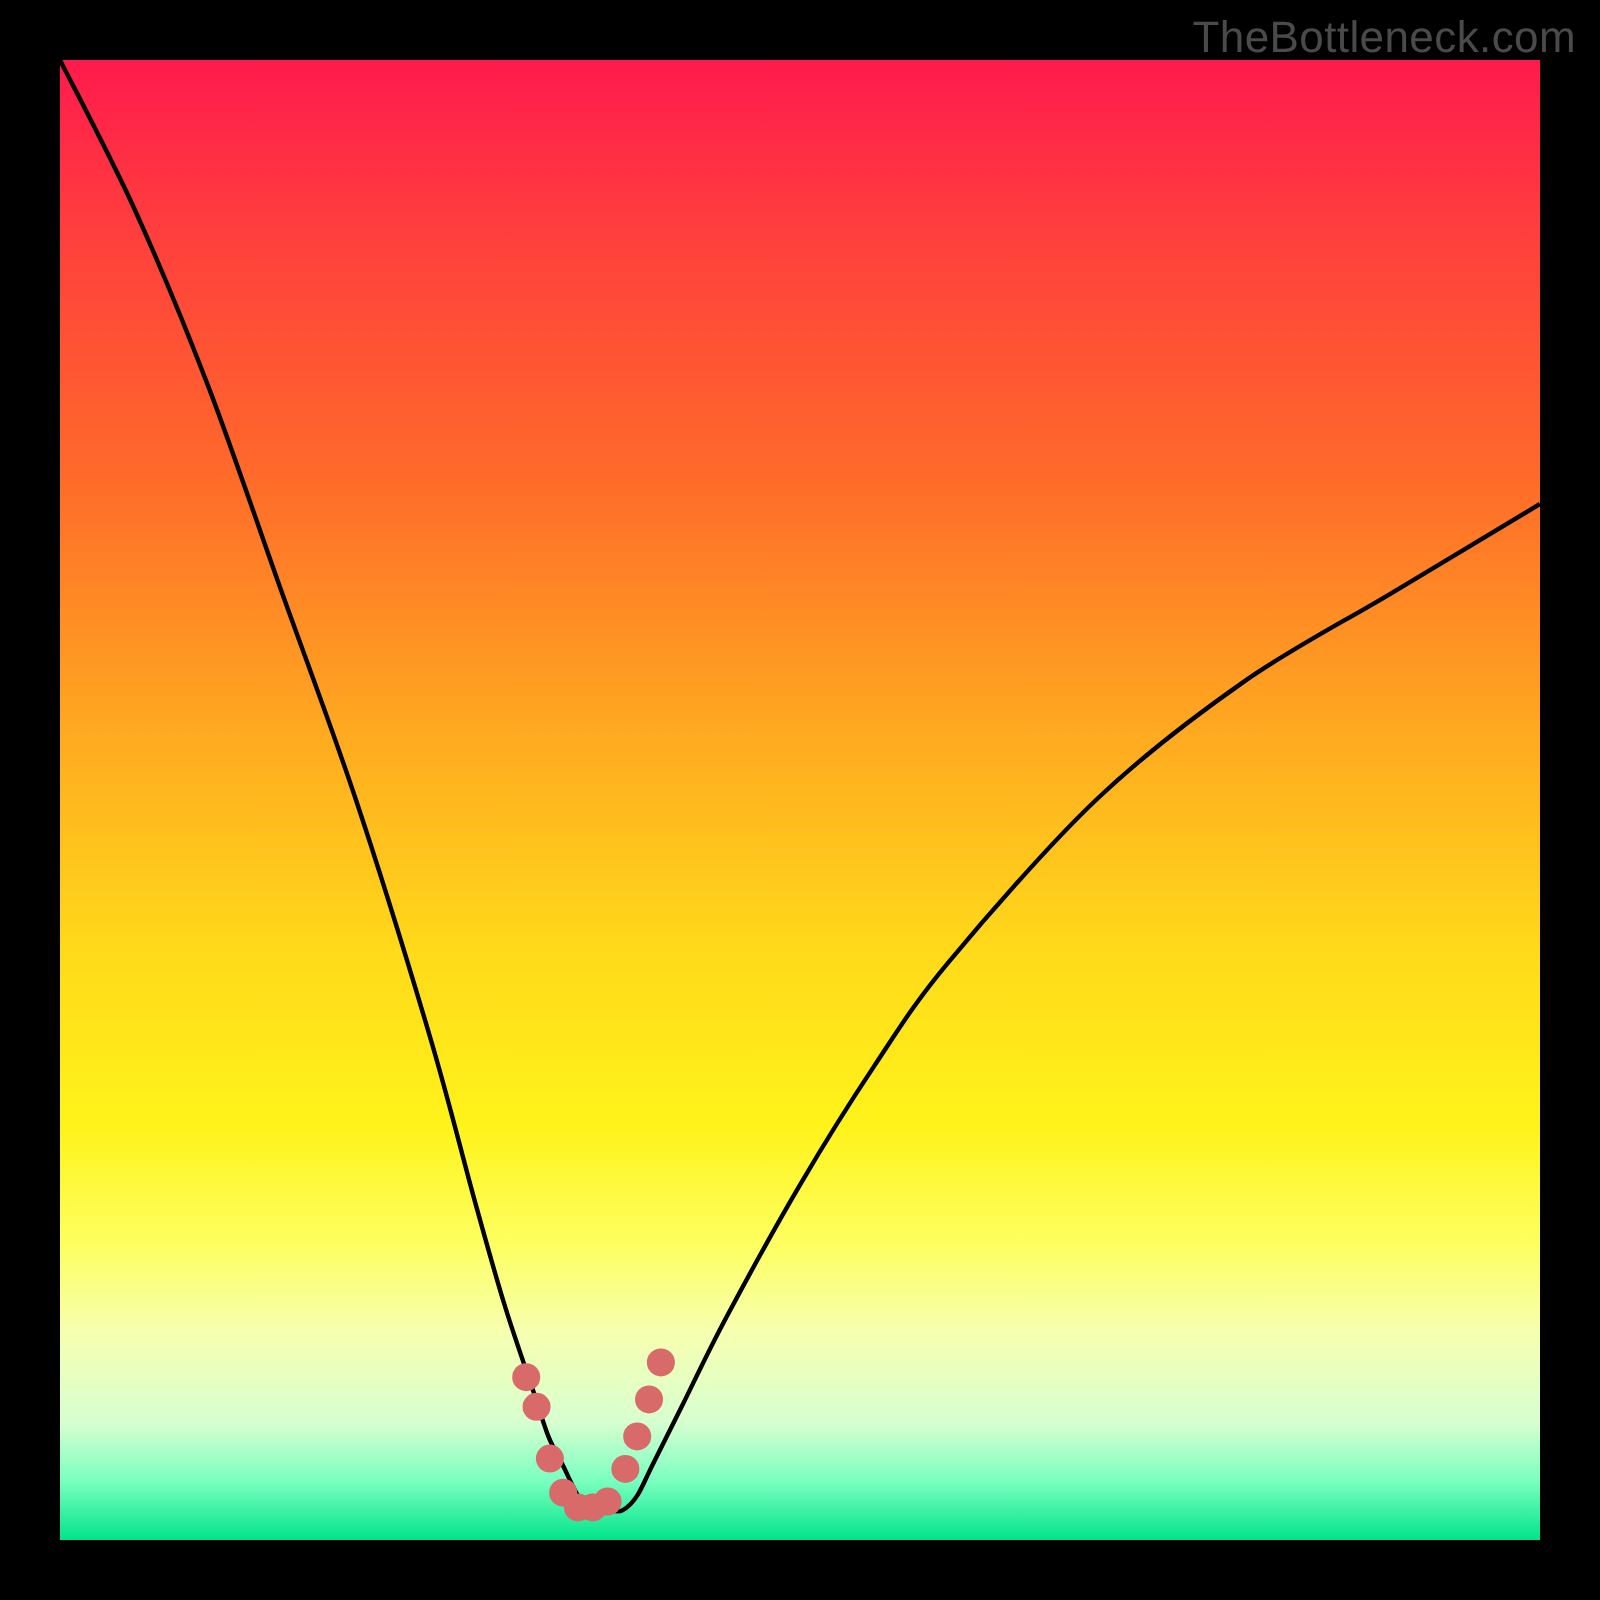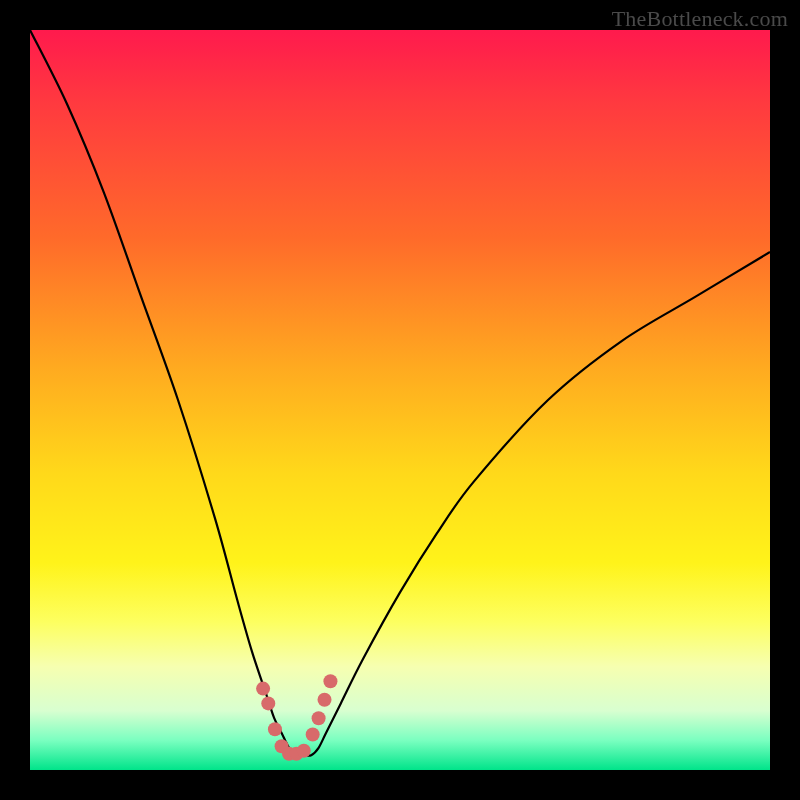--- a/index.html
+++ b/index.html
@@ -34,21 +34,21 @@
       #fdff60 80%,
       #f6ffb0 86%,
       #d8ffd0 92%,
       #7affc0 96%,
       #00e48a 100%);
   }
   .watermark {
     position: absolute;
     top: 6px;
     right: 12px;
-    font-family: Liberation Serif, serif;
+    font-family: Liberation Sans, sans-serif;
     font-size: 22px;
     color: #4a4a4a;
     letter-spacing: 0.2px;
     text-align: center;
   }
   svg.curve {
     position: absolute;
     top: 0;
     left: 0;
   }

